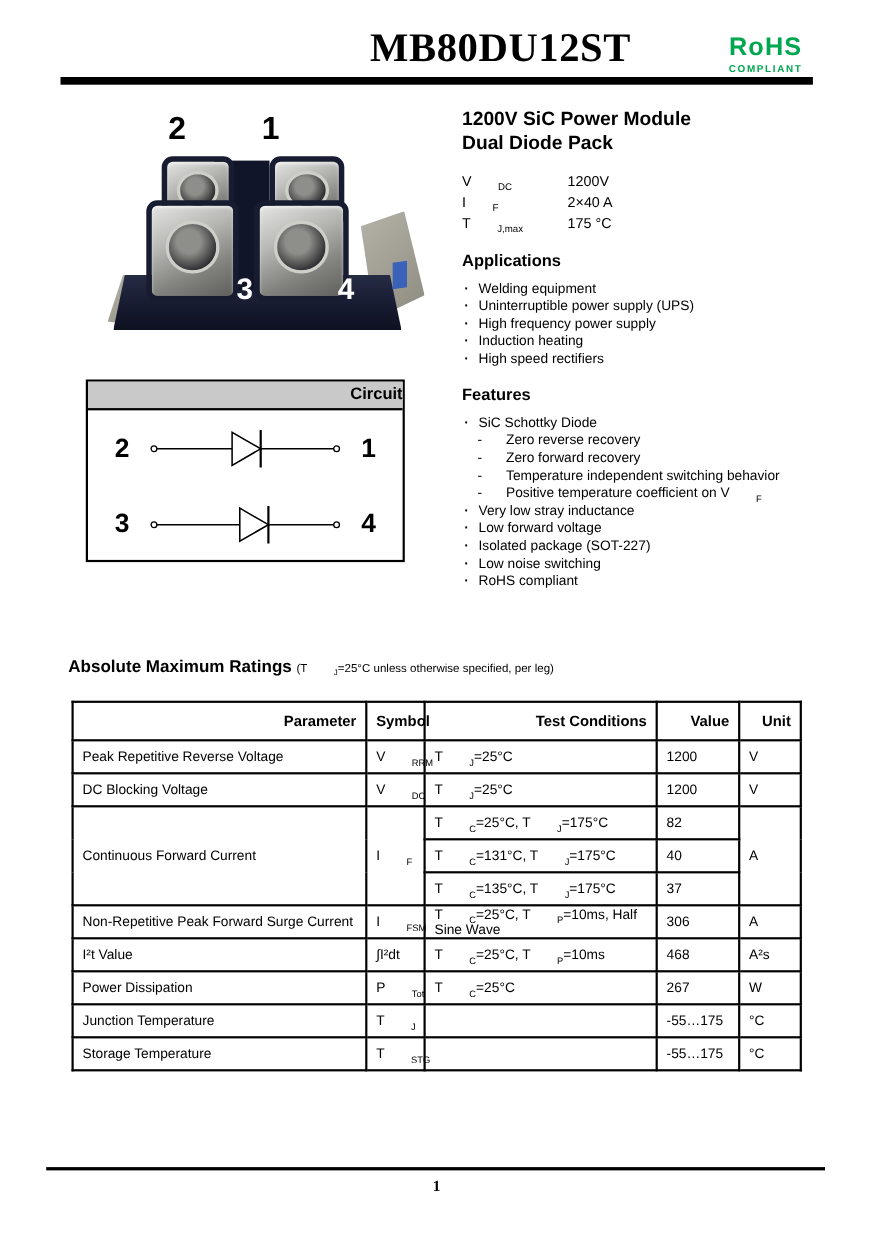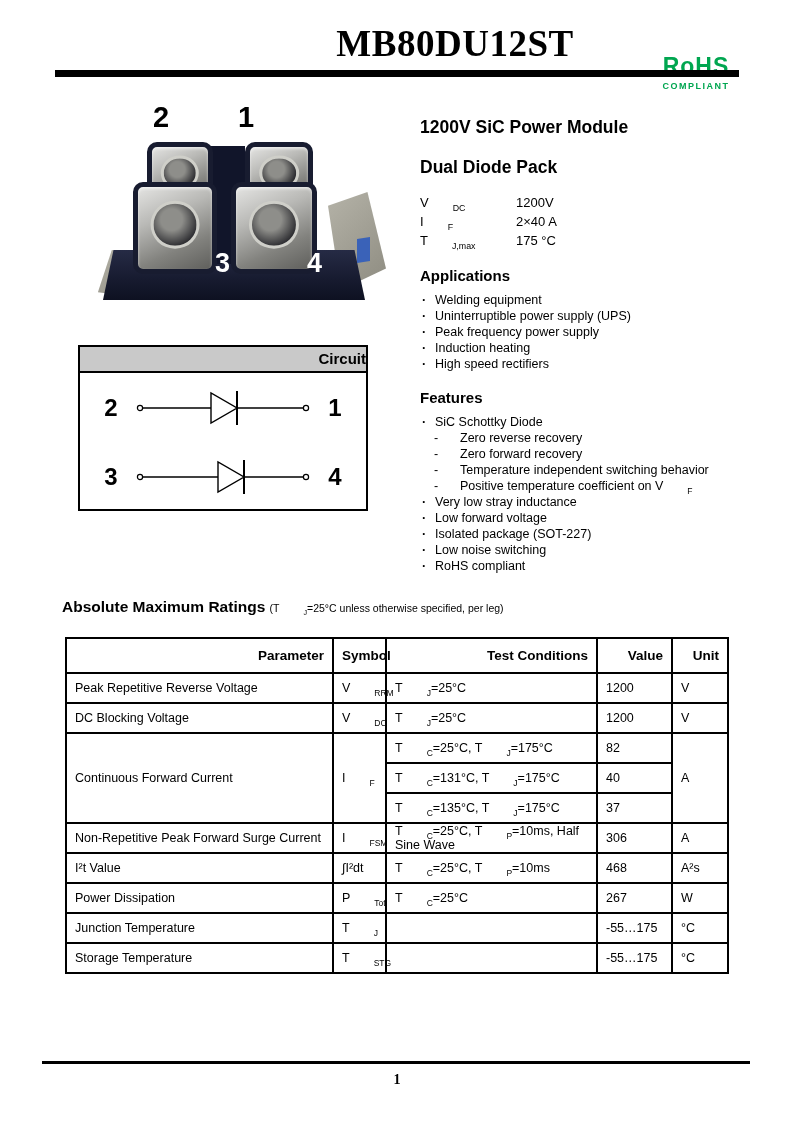--- a/index.html
+++ b/index.html
@@ -6,21 +6,21 @@
   .page{
     position:relative;width:794px;height:1123px;margin:0 auto;background:#ffffff;
     font-family:"Liberation Sans",sans-serif;color:#000;overflow:hidden;
   }
   
   .doc-title{
     position:absolute;top:22px;left:58px;width:794px;text-align:center;
     font-family:"Liberation Serif",serif;font-size:37px;font-weight:bold;letter-spacing:.5px;
   }
   .rohs{position:absolute;top:30px;right:46px;width:104px;text-align:center;color:#00a650;}
-  .rohs-main{font-size:23px;font-weight:bold;letter-spacing:1px;line-height:24px;margin-top:24px;}
+  .rohs-main{font-size:23px;font-weight:bold;letter-spacing:1px;line-height:24px;}
   .rohs-sub{font-size:9px;font-weight:bold;letter-spacing:1.5px;margin-top:3px;}
   .rule-top{position:absolute;top:70px;left:55px;width:684px;height:7px;background:#000;}
   
   .photo{position:absolute;left:95px;top:100px;width:295px;height:220px;}
   .pin-label{position:absolute;font-size:29px;font-weight:bold;line-height:30px;}
   .pin-label.p2{left:58px;top:2px;}
   .pin-label.p1{left:143px;top:2px;}
   .pin-label.p3{left:120px;top:148px;color:#fff;z-index:9;font-size:27px;}
   .pin-label.p4{left:212px;top:148px;color:#fff;z-index:9;font-size:27px;}
   .tab{position:absolute;background:linear-gradient(135deg,#b5b3a8,#8d8b80);z-index:1;}
@@ -48,21 +48,21 @@
   .term.t4{left:136px;top:82px;width:76px;height:82px;z-index:4;}
   .blue-accent{position:absolute;left:262px;top:138px;width:13px;height:24px;background:#3a62b8;transform:skewY(-8deg);z-index:3;}
   
   .circuit{position:absolute;left:78px;top:345px;width:290px;height:166px;border:2px solid #000;box-sizing:border-box;background:#fff;}
   .circuit-head{height:24px;background:#c9c9c9;border-bottom:2px solid #000;text-align:right;font-weight:bold;font-size:15px;line-height:24px;}
   .circuit-body{display:flex;flex-direction:column;justify-content:space-around;height:138px;}
   .circuit-row{display:flex;align-items:center;justify-content:center;gap:12px;}
   .circuit-num{font-size:24px;font-weight:bold;width:20px;text-align:center;}
   
   .right-col{position:absolute;left:420px;top:98px;width:330px;}
-  .prod-heading{font-size:17.5px;font-weight:bold;line-height:21px;margin-top:19px;}
+  .prod-heading{font-size:17.5px;font-weight:bold;line-height:21px;}
   .spec-list{margin-top:15px;font-size:13px;}
   .spec-row{display:flex;line-height:19px;}
   .spec-sym{width:96px;}
   .sec-heading{font-size:15px;font-weight:bold;margin-top:17px;}
   .blist{margin-top:8px;font-size:12.5px;}
   .blist-item{display:flex;line-height:16px;}
   .blist-bullet{width:13px;text-align:left;padding-left:2px;font-weight:bold;}
   .feat-item-l1{display:flex;line-height:16px;font-size:12.5px;}
   .feat-item-l2{display:flex;line-height:16px;font-size:12.5px;}
   .feat-item-l2 .dash{width:40px;padding-left:14px;box-sizing:border-box;}
@@ -139,21 +139,21 @@
       <div class="blist-item">
           <span class="blist-bullet">·</span>
           <span>Welding equipment</span>
         </div>
       <div class="blist-item">
           <span class="blist-bullet">·</span>
           <span>Uninterruptible power supply (UPS)</span>
         </div>
       <div class="blist-item">
           <span class="blist-bullet">·</span>
-          <span>Peak frequency power supply</span>
+          <span>High frequency power supply</span>
         </div>
       <div class="blist-item">
           <span class="blist-bullet">·</span>
           <span>Induction heating</span>
         </div>
       <div class="blist-item">
           <span class="blist-bullet">·</span>
           <span>High speed rectifiers</span>
         </div>
     </div>

